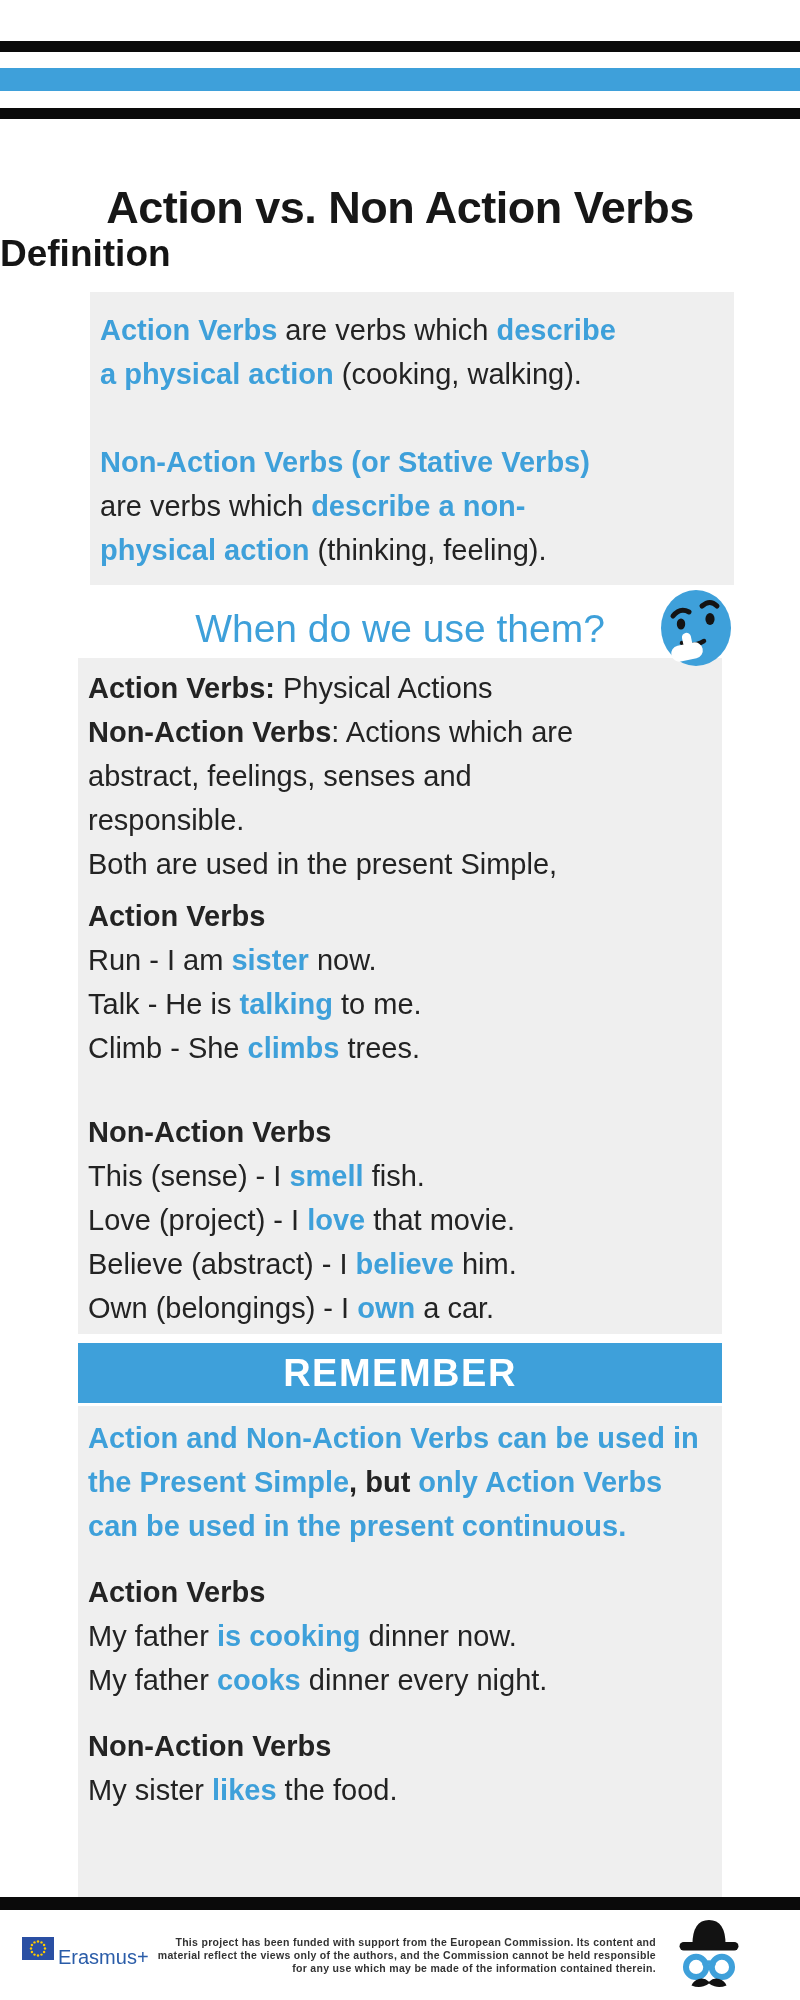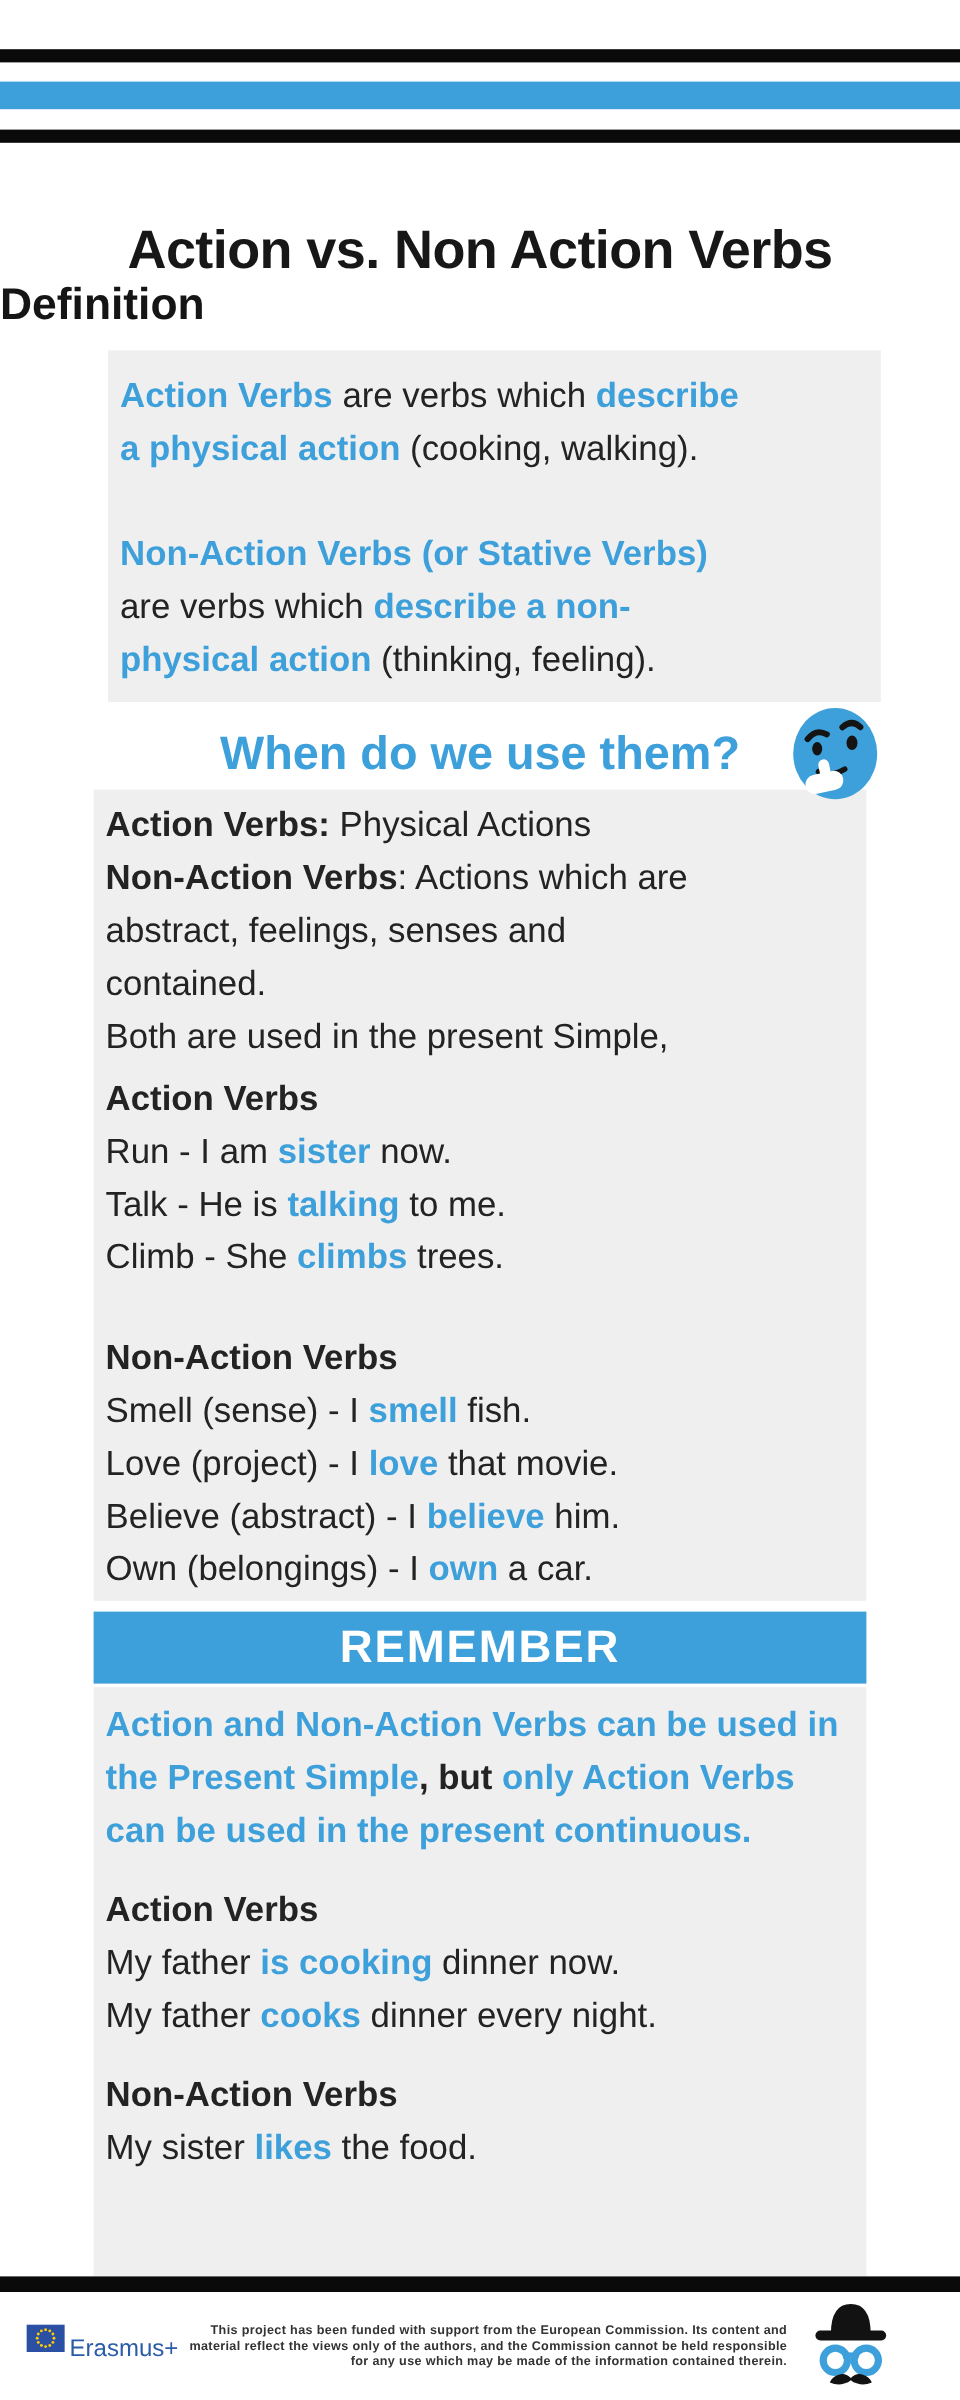--- a/index.html
+++ b/index.html
@@ -35,21 +35,21 @@
   .r-n  { color:var(--text-dark); }
   .r-b  { color:var(--text-dark); font-weight:bold; }
   .r-bb { color:var(--blue); font-weight:bold; }
 
   .para-mt8  { margin-top:8px; }
   .para-mt40 { margin-top:40px; }
   .para-mt22 { margin-top:22px; }
 
   .usage-heading {
     position:absolute; top:607px; left:0; width:800px;
-    text-align:center; font-size:39px; font-weight:bold; color:var(--blue);
+    text-align:center; font-size:39px; font-weight:normal; color:var(--blue);
   }
   .emoji-wrap { position:absolute; left:660px; top:590px; width:72px; height:78px; z-index:3; }
 
   .banner {
     position:absolute; top:1343px; left:78px; width:644px; height:60px;
     background:var(--blue); color:#ffffff; text-align:center;
     font-size:38px; font-weight:bold; letter-spacing:1.5px; line-height:60px;
   }
 
   .bar-bottom { position:absolute; top:1897px; left:0; width:800px; height:13px; background:var(--bar-black); }
@@ -100,32 +100,32 @@
         <rect x="25" y="43" width="9" height="15" rx="4.5" fill="#ffffff"></rect>
       </g>
     </svg>
   </div>
 
   <div class="graybox box2">
     <div>
         <div class="line"><span class="r-b">Action Verbs:</span><span class="r-n"> Physical Actions</span></div>
         <div class="line"><span class="r-b">Non-Action Verbs</span><span class="r-n">: Actions which are</span></div>
         <div class="line"><span class="r-n">abstract, feelings, senses and</span></div>
-        <div class="line"><span class="r-n">contained.</span></div>
+        <div class="line"><span class="r-n">responsible.</span></div>
         <div class="line"><span class="r-n">Both are used in the present Simple,</span></div>
       </div>
     <div class="para-mt8">
         <div class="line"><span class="r-b">Action Verbs</span></div>
         <div class="line"><span class="r-n">Run - I am </span><span class="r-bb">sister</span><span class="r-n"> now.</span></div>
         <div class="line"><span class="r-n">Talk - He is </span><span class="r-bb">talking</span><span class="r-n"> to me.</span></div>
         <div class="line"><span class="r-n">Climb - She </span><span class="r-bb">climbs</span><span class="r-n"> trees.</span></div>
       </div>
     <div class="para-mt40">
         <div class="line"><span class="r-b">Non-Action Verbs</span></div>
-        <div class="line"><span class="r-n">Smell (sense) - I </span><span class="r-bb">smell</span><span class="r-n"> fish.</span></div>
+        <div class="line"><span class="r-n">This (sense) - I </span><span class="r-bb">smell</span><span class="r-n"> fish.</span></div>
         <div class="line"><span class="r-n">Love (project) - I </span><span class="r-bb">love</span><span class="r-n"> that movie.</span></div>
         <div class="line"><span class="r-n">Believe (abstract) - I </span><span class="r-bb">believe</span><span class="r-n"> him.</span></div>
         <div class="line"><span class="r-n">Own (belongings) - I </span><span class="r-bb">own</span><span class="r-n"> a car.</span></div>
       </div>
   </div>
 
   <div class="banner">REMEMBER</div>
 
   <div class="graybox box3">
     <div>

